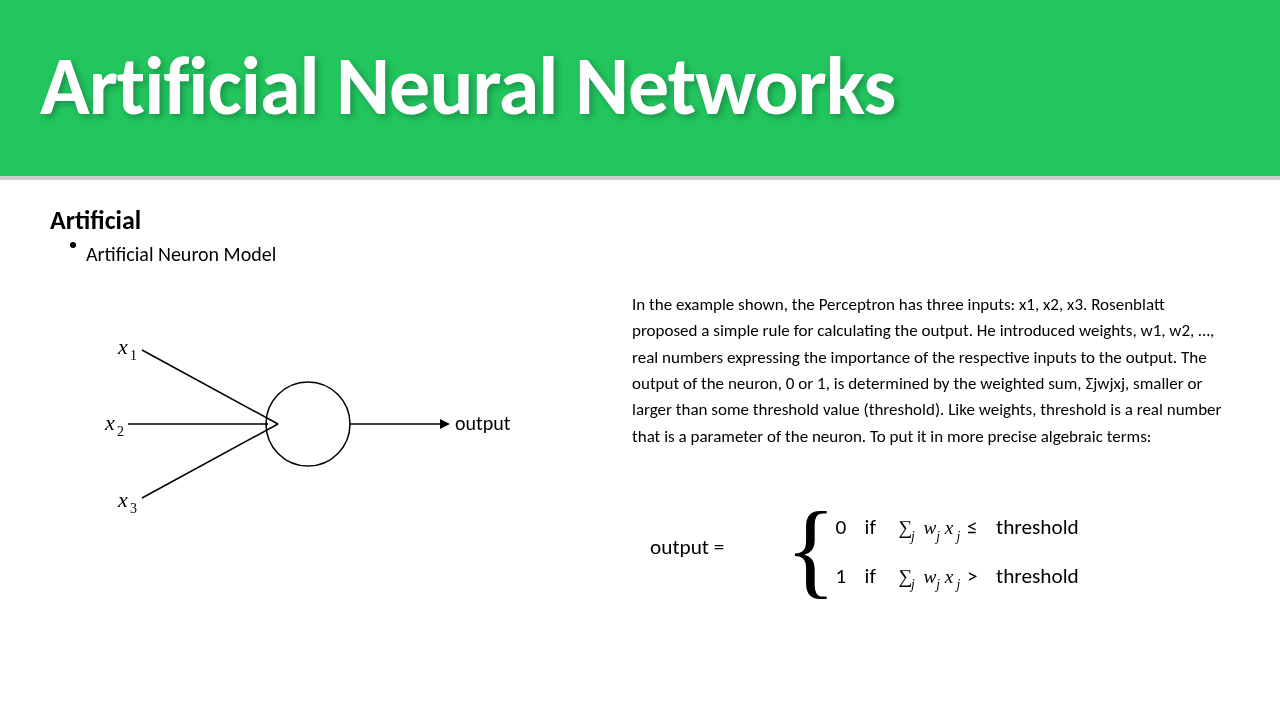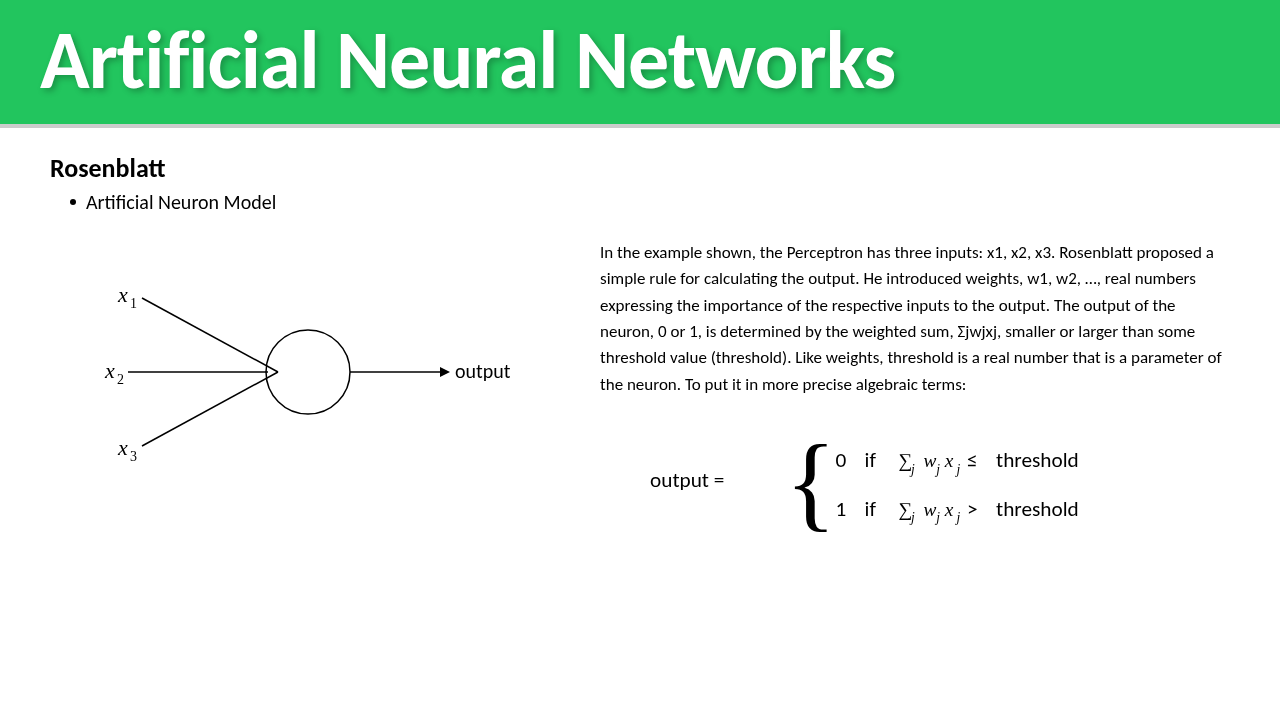--- a/index.html
+++ b/index.html
@@ -8,21 +8,21 @@
       background: #ffffff;
       width: 1280px;
       height: 720px;
       overflow: hidden;
     }
 
     
     .header {
       background: #22c55e;
       padding: 18px 40px 22px 40px;
-      height: 124px;
+      height: 176px;
       display: flex;
       align-items: center;
     }
     .header-title {
       color: #ffffff;
       font-size: 82px;
       font-weight: 900;
       font-family: 'Calibri', Arial, sans-serif;
       text-shadow: 3px 3px 6px rgba(0,0,0,0.25);
       line-height: 1;
@@ -51,21 +51,20 @@
       font-family: 'Calibri', Arial, sans-serif;
     }
 
     .bullet-item {
       font-size: 20px;
       color: #000000;
       margin-left: 20px;
       margin-bottom: 16px;
       font-family: 'Calibri', Arial, sans-serif;
       display: flex;
-      align-items: center;
       gap: 10px;
     }
     .bullet-dot {
       width: 6px;
       height: 6px;
       background: #000;
       border-radius: 50%;
       flex-shrink: 0;
     }
 
@@ -83,21 +82,22 @@
       display: flex;
       align-items: flex-start;
       padding-top: 10px;
     }
 
     
     .text-col {
       flex: 1;
       display: flex;
       flex-direction: column;
-      gap: 9px;
+      gap: 24px;
+      margin-left: 32px;
     }
 
     .description-text {
       font-size: 17px;
       color: #000000;
       font-family: 'Calibri', Arial, sans-serif;
       line-height: 1.55;
     }
 
     
@@ -121,21 +121,21 @@
 </head>
 <body>
 
 <div class="header">
   <span class="header-title">Artificial Neural Networks</span>
 </div>
 
 <div class="divider"></div>
 
 <div class="content">
-  <div class="section-title">Rosenblatt</div>
+  <div class="section-title">Artificial</div>
   <div class="bullet-item">
     <span class="bullet-dot"></span>
     <span>Artificial Neuron Model</span>
   </div>
 
   <div class="two-col">
 
     <div class="diagram-col">
       <svg class="neuron-svg" viewBox="0 0 480 240" xmlns="http://www.w3.org/2000/svg">
 

